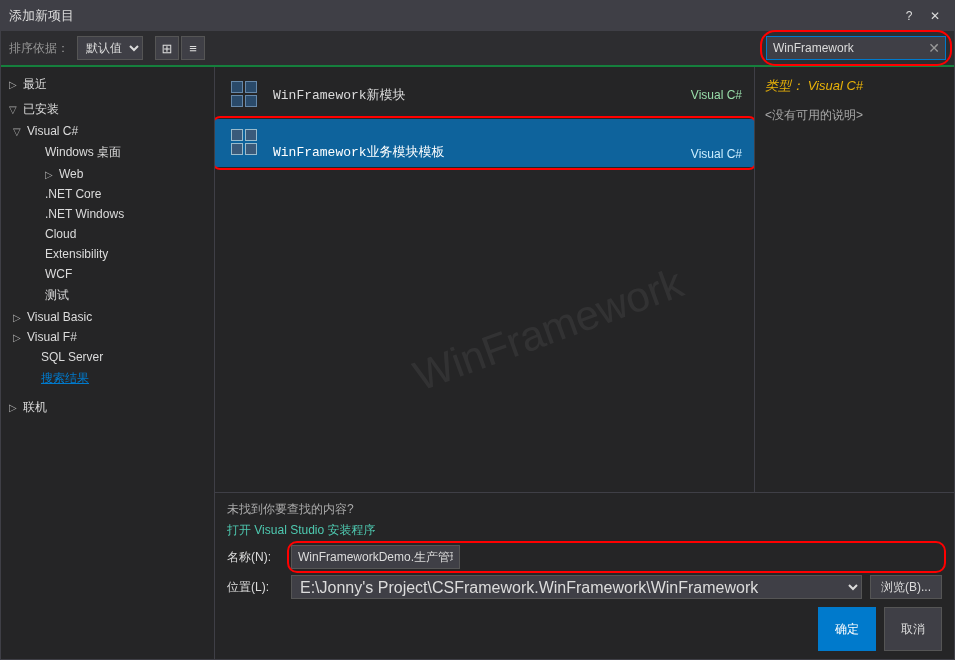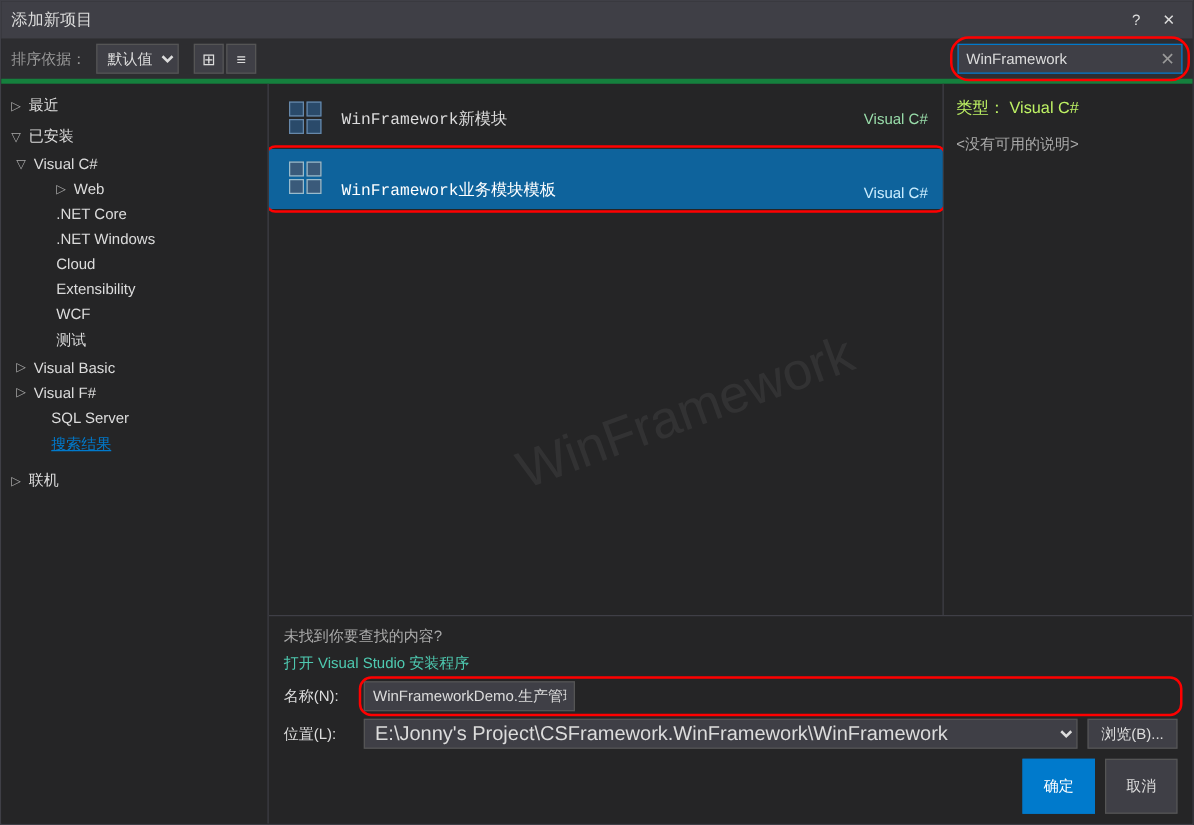--- a/index.html
+++ b/index.html
@@ -48,21 +48,21 @@
       font-size: 12px;
     }
 
     .toolbar {
       background: #2d2d30;
       height: 36px;
       display: flex;
       align-items: center;
       padding: 0 8px;
       gap: 8px;
-      border-bottom: 4px solid #15803d;
+      border-bottom: 2px solid #15803d;
       flex-shrink: 0;
     }
 
     .sort-label {
       color: #999;
       font-size: 12px;
     }
 
     .sort-select {
       background: #3f3f46;
@@ -254,22 +254,23 @@
     .details-panel {
       width: 200px;
       background: #252526;
       border-left: 1px solid #3f3f46;
       padding: 10px;
       flex-shrink: 0;
     }
 
     .details-title {
       font-size: 13px;
-      color: #bef264;
+      color: #eab308;
       margin-bottom: 6px;
+      font-style: italic;
     }
 
     .details-value {
       font-size: 12px;
       color: #aaa;
       margin-top: 12px;
     }
 
     .bottom-area {
       border-top: 1px solid #3f3f46;
@@ -433,20 +434,23 @@
           <span>已安装</span>
         </div>
 
         <div class="sidebar-child">
           <div class="sidebar-header">
             <span class="arrow">▽</span>
             <span>Visual C#</span>
           </div>
 
           <div class="sidebar-child">
+            <div class="sidebar-sub-item">
+              <span>Windows 桌面</span>
+            </div>
             <div class="sidebar-header" style="padding-left:36px;">
               <span class="arrow">▷</span>
               <span>Web</span>
             </div>
             <div class="sidebar-sub-item">
               <span>.NET Core</span>
             </div>
             <div class="sidebar-sub-item">
               <span>.NET Windows</span>
             </div>

